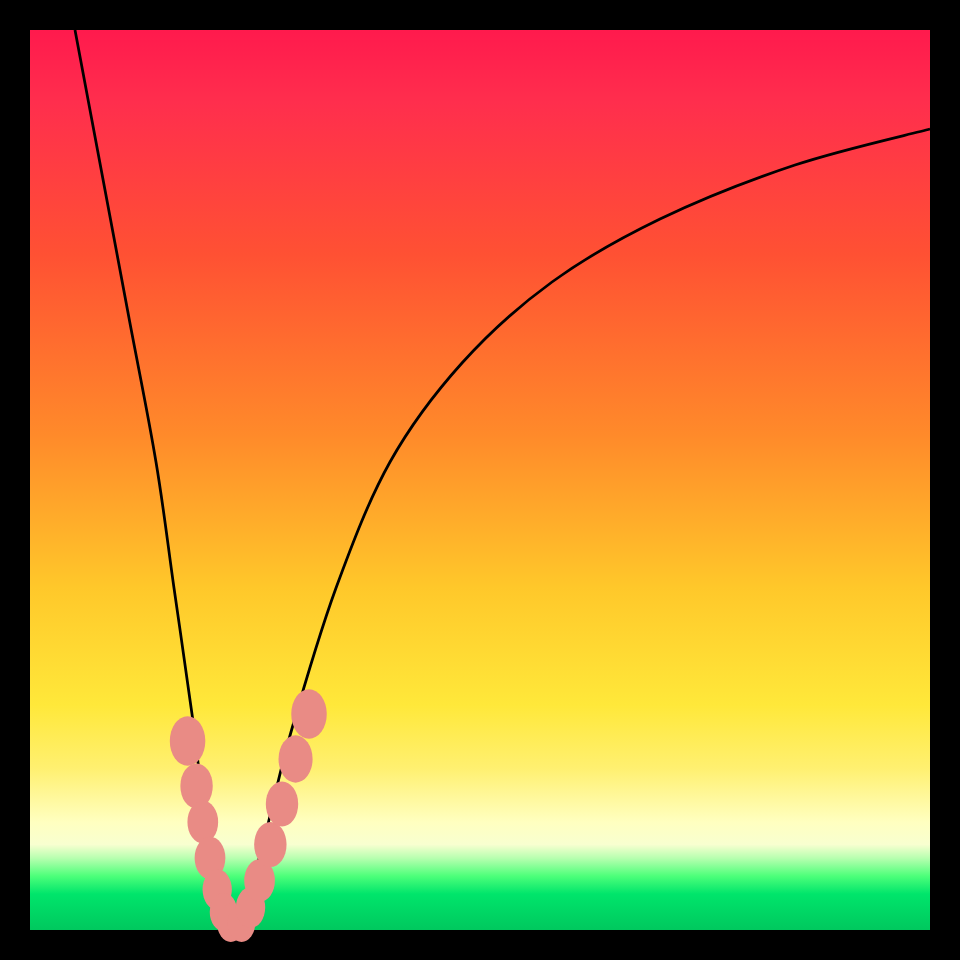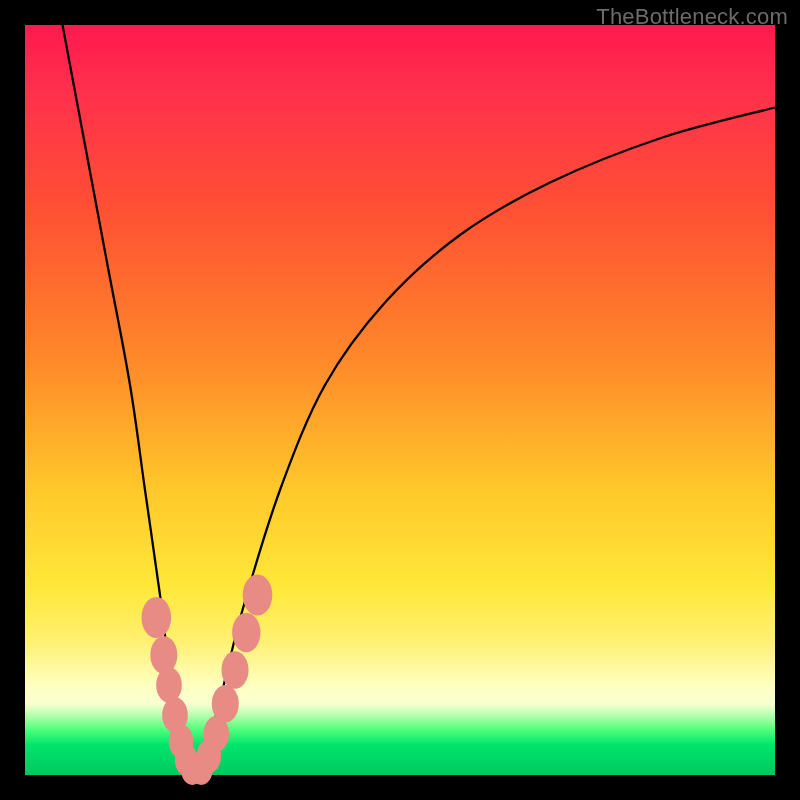--- a/index.html
+++ b/index.html
@@ -79,14 +79,13 @@
         <ellipse cx="176.3" cy="744.0" rx="11.5" ry="15.9" fill="#e98b85"></ellipse>
         <ellipse cx="183.8" cy="731.3" rx="12.2" ry="16.9" fill="#e98b85"></ellipse>
         <ellipse cx="191.3" cy="708.8" rx="12.8" ry="17.8" fill="#e98b85"></ellipse>
         <ellipse cx="200.3" cy="678.8" rx="13.5" ry="18.8" fill="#e98b85"></ellipse>
         <ellipse cx="210.0" cy="645.0" rx="13.5" ry="18.8" fill="#e98b85"></ellipse>
         <ellipse cx="221.3" cy="607.5" rx="14.2" ry="19.7" fill="#e98b85"></ellipse>
         <ellipse cx="232.5" cy="570.0" rx="14.8" ry="20.6" fill="#e98b85"></ellipse>
       </g>
   </svg>
 
-  <div class="watermark">TheBottleneck.com</div>
 </div>
 
 </body></html>

